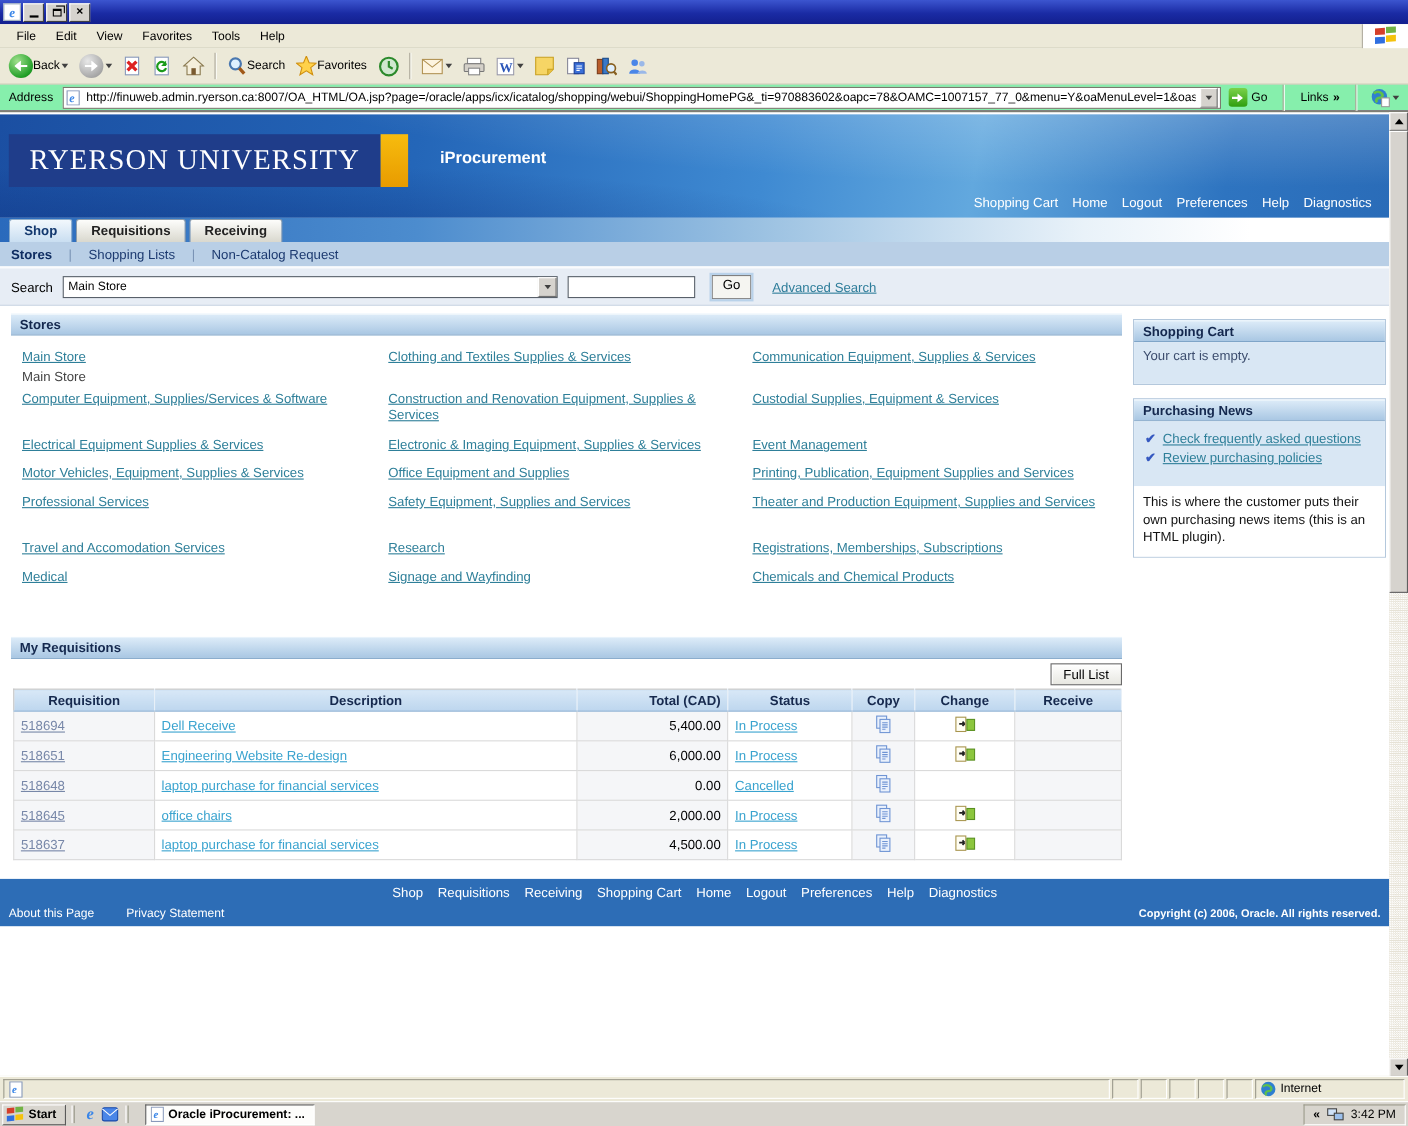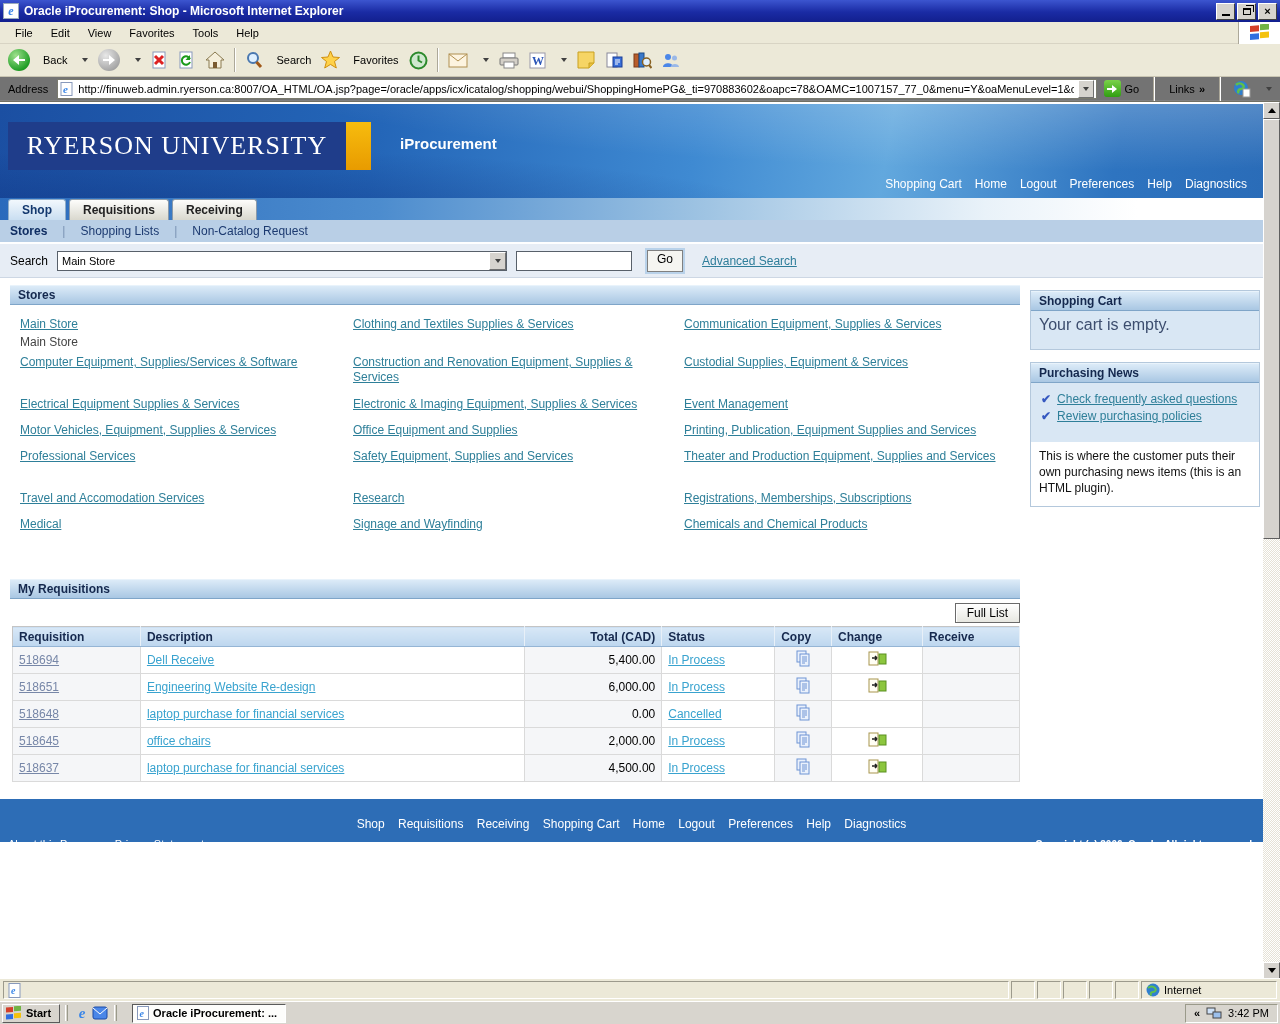--- a/index.html
+++ b/index.html
@@ -22,29 +22,29 @@
   .glyph-close { font-size:11px; font-weight:bold; color:#000; line-height:1; }
 
   .menubar { position:absolute; top:22px; left:0; width:1280px; height:22px;
     background:#ece9d8; border-bottom:1px solid #d8d4c4; display:flex; align-items:center; padding-left:6px; }
   .menu-item { font-size:11px; padding:3px 9px; }
   .throbber { position:absolute; right:0; top:0; width:42px; height:22px; background:#fff;
     border-left:1px solid #aca899; display:flex; align-items:center; justify-content:center; }
 
   .toolbar { position:absolute; top:44px; left:0; width:1280px; height:33px; background:#ece9d8;
     border-bottom:1px solid #c9c5b2; display:flex; align-items:center; padding-left:4px; gap:2px; }
-  .tb-btn { display:flex; align-items:center; gap:13px; padding:2px 4px; font-size:11px; }
+  .tb-btn { display:flex; align-items:center; gap:0; padding:2px 4px; font-size:11px; }
   .tb-sep { width:2px; height:24px; border-left:1px solid #aca899; border-right:1px solid #fff; margin:0 3px; }
   .dd-arrow { width:0; height:0; border-left:3px solid transparent; border-right:3px solid transparent;
     border-top:4px solid #404040; margin-left:2px; }
   .circle { width:22px; height:22px; border-radius:50%; display:flex; align-items:center; justify-content:center; }
   .circle.back { background:radial-gradient(circle at 35% 30%, #9fe08c, #22a028 70%, #107010); }
   .circle.fwd  { background:radial-gradient(circle at 35% 30%, #e8e8e8, #a8a8a8 70%, #8a8a8a); }
 
-  .addressbar { position:absolute; top:77px; left:0; width:1280px; height:24px; background:#737373;
+  .addressbar { position:absolute; top:77px; left:0; width:1280px; height:24px; background:#86efac;
     border-bottom:1px solid #808080; display:flex; align-items:center; padding:0 4px; gap:5px; }
   .addr-label { font-size:11px; padding:0 4px; }
   .addr-input { flex:1; height:20px; background:#fff; border:1px solid #7a7a6e;
     display:flex; align-items:center; padding:0 2px; gap:4px; overflow:hidden; }
   .addr-url { font-size:11px; white-space:nowrap; overflow:hidden; flex:1; }
   .addr-dd { width:16px; height:18px; background:#d6d3ce; border:1px solid;
     border-color:#fff #707070 #707070 #fff; display:flex; align-items:center; justify-content:center; }
   .go-btn { display:flex; align-items:center; gap:4px; padding:1px 6px 1px 2px; font-size:11px; }
   .go-green { width:17px; height:17px; border-radius:3px; background:linear-gradient(#7bd24a,#2f9e10);
     display:flex; align-items:center; justify-content:center; color:#fff; font-weight:bold; }
@@ -125,42 +125,42 @@
   .store-sub { color:#444; margin-top:3px; }
 
   .myreq-section { position:absolute; left:10px; top:477px; width:1010px; }
   .fulllist-row { height:27px; text-align:right; padding-top:4px; }
   .fl-btn { padding:2px 11px; font-size:12px; background:linear-gradient(#ffffff,#e7e7e1);
     border:1px solid #6a6a6a; box-shadow:inset 1px 1px 0 #fff; }
 
   table.req { border-collapse:collapse; margin-left:2px; width:1008px; font-size:12px;
     border:1px solid #c4c4c4; }
   table.req th { height:20px; background:linear-gradient(#d8e8f7,#bdd6ee); color:#16294e;
-    font-weight:bold; text-align:left; padding:2px 6px; border-right:1px solid #e8f0f8;
+    font-weight:bold; text-align:center; padding:2px 6px; border-right:1px solid #e8f0f8;
     border-bottom:1px solid #95b5d5; white-space:nowrap; }
   table.req th.num { text-align:right; }
   table.req td { height:27px; border:1px solid #dadada; padding:2px 6px; background:#fff; }
   table.req td.band { background:#f5f6f8; }
   table.req td.num { text-align:right; }
   table.req td.ctr { text-align:center; }
   a.req-link { color:#7787a8; text-decoration:underline; cursor:pointer; }
   a.cyan-link { color:#39a3cf; text-decoration:underline; cursor:pointer; }
 
   
   .sidebar { position:absolute; left:1030px; top:188px; width:230px; }
   .side-box { border:1px solid #b4c8dc; margin-bottom:12px; }
-  .cart-body { background:#d9e7f4; height:38px; padding:5px 8px; font-size:16px; color:#3c4d6e; }
+  .cart-body { background:#d9e7f4; height:38px; padding:5px 8px; font-size:12px; color:#3c4d6e; }
   .news-links { background:#d9e7f4; padding:9px 6px 16px 10px; }
   .news-link-row { display:flex; gap:6px; margin-bottom:3px; font-size:12px; align-items:baseline; }
   .check { color:#3558c0; font-weight:bold; font-size:12px; }
   .news-note { background:#fff; padding:6px 8px 10px 8px; font-size:12px; color:#111; line-height:16px; }
 
   
   .footer { position:absolute; left:0; top:697px; width:1263px; height:43px; background:#2d6db6; color:#fff; }
-  .footer-links { text-align:center; padding-top:18px; font-size:12px; }
+  .footer-links { text-align:center; padding-top:5px; font-size:12px; }
   .footer-links span { margin:0 5px; cursor:pointer; }
   .footer-bottom { display:flex; align-items:flex-end; padding:7px 8px 0 8px; font-size:11px; }
   .footer-bottom .lft span { margin-right:26px; cursor:pointer; }
   .footer-copy { margin-left:auto; font-size:10px;font-weight:bold; }
 
   
   .statusbar { position:absolute; top:978px; left:0; width:1280px; height:23px; background:#ece9d8;
     border-top:1px solid #fff; display:flex; align-items:center; padding:2px 3px; gap:2px; }
   .sb-pane { height:18px; border:1px solid; border-color:#9c9a8c #ffffff #ffffff #9c9a8c;
     display:flex; align-items:center; padding:0 4px; gap:4px; font-size:11px; }
@@ -183,21 +183,20 @@
 
   .ie-e { font-family:"Liberation Serif", serif; font-style:italic; font-weight:bold; color:#3a86e8; }
 </style>
 </head>
 <body>
 
 <div class="titlebar">
   <span style="width:16px;height:16px;background:#fff;border:1px solid #9ab;display:flex;align-items:center;justify-content:center;">
     <span class="ie-e" style="font-size:12px;">e</span>
   </span>
-  <span class="title-text">Oracle iProcurement: Shop - Microsoft Internet Explorer</span>
   <span class="winbtn">
       <span class="glyph-min"></span>
     </span>
   <span class="winbtn">
       <span class="glyph-restore"></span>
     </span>
   <span class="winbtn">
       <span class="glyph-close">×</span>
     </span>
 </div>

